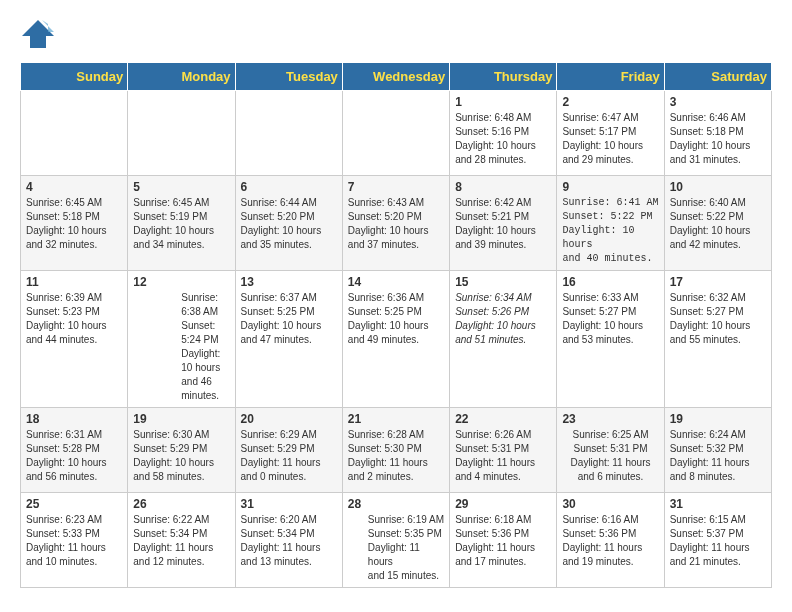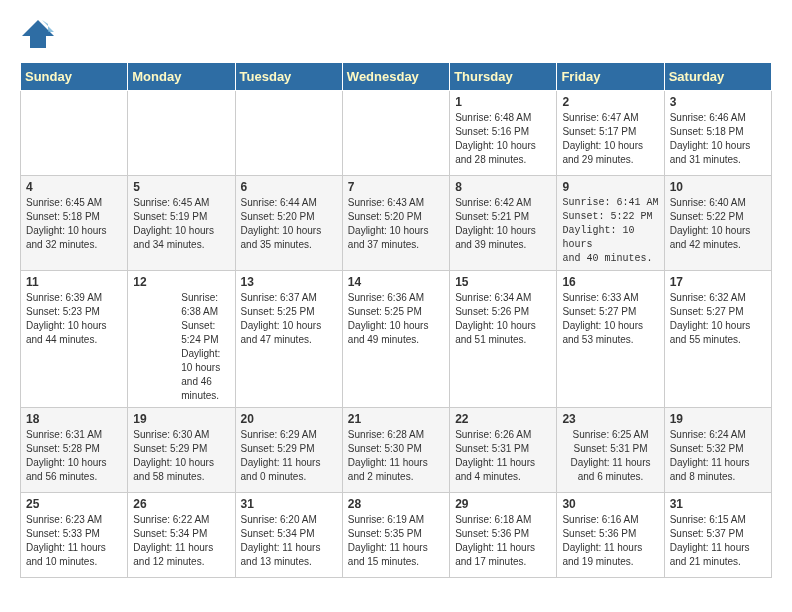--- a/index.html
+++ b/index.html
@@ -44,25 +44,25 @@
       font-size: 15px;
       color: #333;
     }
     .calendar-table {
       width: 100%;
       border-collapse: collapse;
       table-layout: fixed;
     }
     .calendar-table thead th {
       background-color: #2e6da4;
-      color: #fef9c3;
+      color: #fde047;
       font-size: 13px;
       font-weight: bold;
       padding: 6px 4px;
-      text-align: left;
+      text-align: right;
       border: 1px solid #fff;
     }
     .calendar-table tbody td {
       border: 1px solid #ccc;
       vertical-align: top;
       padding: 4px 5px;
       font-size: 10.5px;
       color: #333;
       height: 85px;
       background: #fff;
@@ -219,21 +219,21 @@
         </td>
         <td>
           <div class="day-number">14</div>
           <div class="day-info" style="white-space: pre-line;">Sunrise: 6:36 AM
 Sunset: 5:25 PM
 Daylight: 10 hours
 and 49 minutes.</div>
         </td>
         <td>
           <div class="day-number">15</div>
-          <div class="day-info" style="white-space: pre-line;">Sunrise: 6:34 AM
+          <div class="day-info" style="white-space: pre-line; font-style: italic;">Sunrise: 6:34 AM
 Sunset: 5:26 PM
 Daylight: 10 hours
 and 51 minutes.</div>
         </td>
         <td>
           <div class="day-number">16</div>
           <div class="day-info" style="white-space: pre-line;">Sunrise: 6:33 AM
 Sunset: 5:27 PM
 Daylight: 10 hours
 and 53 minutes.</div>
@@ -314,21 +314,21 @@
         </td>
         <td>
           <div class="day-number">31</div>
           <div class="day-info" style="white-space: pre-line;">Sunrise: 6:20 AM
 Sunset: 5:34 PM
 Daylight: 11 hours
 and 13 minutes.</div>
         </td>
         <td>
           <div class="day-number">28</div>
-          <div class="day-info" style="white-space: pre-line;">Sunrise: 6:19 AM
+          <div class="day-info" style="white-space: pre-line; margin-left: 20px;">Sunrise: 6:19 AM
 Sunset: 5:35 PM
 Daylight: 11 hours
 and 15 minutes.</div>
         </td>
         <td>
           <div class="day-number">29</div>
           <div class="day-info" style="white-space: pre-line;">Sunrise: 6:18 AM
 Sunset: 5:36 PM
 Daylight: 11 hours
 and 17 minutes.</div>

